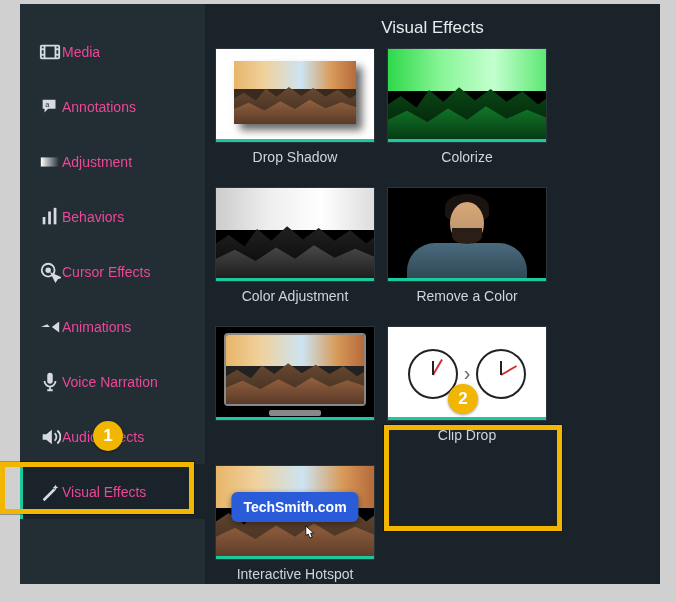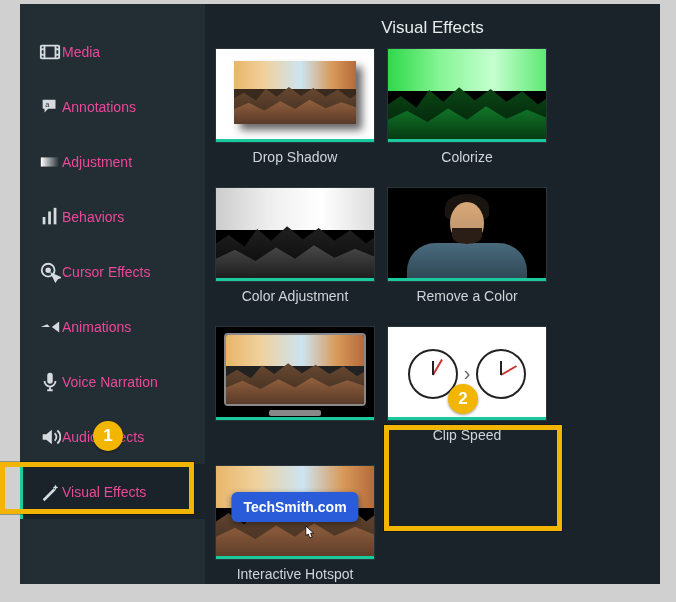--- a/index.html
+++ b/index.html
@@ -410,21 +410,21 @@
 
       <div class="effect-tile">
         <div class="thumb">
           <div class="clipspeed">
             <div class="clock clock1"></div>
             <div class="gt">›</div>
             <div class="clock clock2"></div>
           </div>
           <div class="thumb-stripe"></div>
         </div>
-        <div class="tile-label">Clip Speed</div>
+        <div class="tile-label">Clip Drop</div>
       </div>
 
       <div class="effect-tile">
         <div class="thumb">
           <div class="mountain">
               <div class="mountain-sky"></div>
               <div class="mountain-ground"></div>
               <div class="mountain-mid"></div>
             </div>
           <div class="hotspot-badge">TechSmith.com</div>

